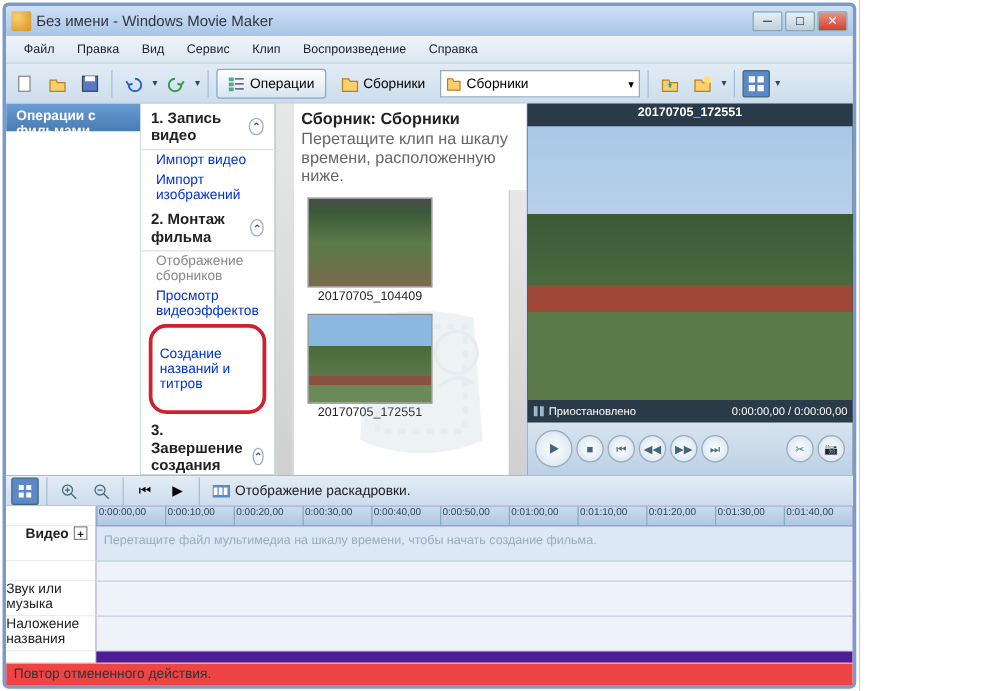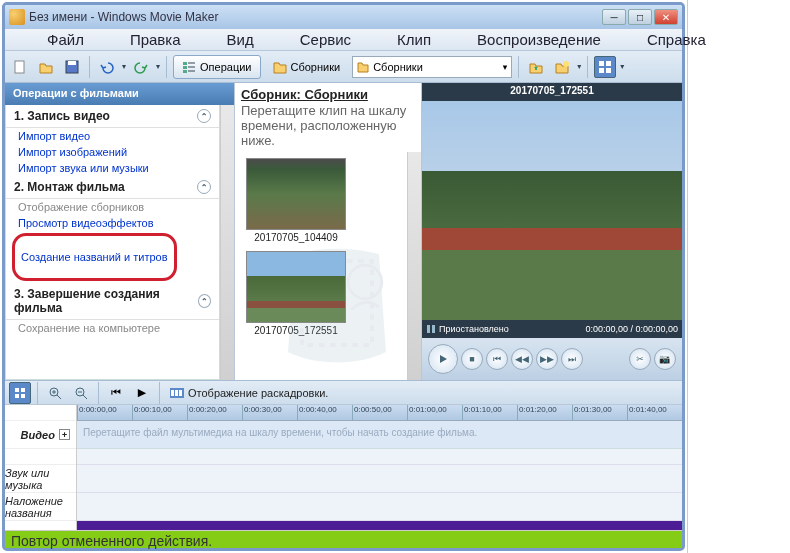--- a/index.html
+++ b/index.html
@@ -6,64 +6,64 @@
 body { font-family: Tahoma, sans-serif; font-size: 11px; background: #fff; }
 .window { width: 687px; height: 553px; border: 2px solid #fff; background: #fff; position: relative; box-shadow: 0 0 0 1px #ccc; }
 .outer-frame { border: 3px solid #7a9bc9; border-radius: 5px; padding: 0; height: 100%; background:#fff;}
 .titlebar { height: 24px; background: linear-gradient(#cde0f5, #a8c5e6); display: flex; align-items: center; padding: 0 4px; border-top-left-radius:3px; border-top-right-radius:3px;}
 .title-icon { width: 16px; height: 16px; margin-right: 4px; background: radial-gradient(circle at 30% 30%, #f8d070,#d89020); border-radius: 2px;}
 .titlebar-text { flex: 1; color: #334; font-size: 12px; }
 .win-btns { display: flex; gap: 2px; }
 .win-btn { width: 24px; height: 16px; border: 1px solid #8aa; background: linear-gradient(#e8f0f8,#c0d0e0); font-size: 10px; display:flex;align-items:center;justify-content:center; cursor:pointer; border-radius:2px;}
 .win-btn.close { background: linear-gradient(#f09080,#d04030); color:#fff; }
 .menubar { height: 22px; background: linear-gradient(#f0f4f9,#dce6f2); border-bottom:1px solid #b8c8d8; display:flex; align-items:center; padding:0 6px; gap: 2px;}
-.menu-item { padding: 2px 8px; cursor: pointer; color:#223; font-size:15px;margin-left:28px;}
+.menu-item { padding: 2px 8px; cursor: pointer; color:#223; font-size:10px;}
 .toolbar { height: 32px; background: linear-gradient(#e2ecf6,#cdddec); border-bottom:1px solid #a8bdd4; display:flex; align-items:center; padding: 0 4px; gap: 4px;}
 .tb-btn { width: 22px; height: 22px; border: 1px solid transparent; display:flex; align-items:center; justify-content:center; cursor:pointer; border-radius:2px;}
 .tb-sep { width:1px; height:22px; background:#a8bdd4; margin:0 2px;}
 .tb-combo { width:160px; height:22px; border:1px solid #9ab; background:#fff; display:flex; align-items:center; padding:0 4px; gap:4px;}
 .tasks-btn { height:24px; border:1px solid #8aa8c8; background:linear-gradient(#fff,#d8e4f0); padding:0 8px; display:flex; align-items:center; gap:4px; cursor:pointer; border-radius:3px;text-align:right;}
 .content { display:flex; height: calc(100% - 24px - 22px - 32px - 150px - 18px); }
-.tasks-pane { width: 230px; background:#fff; border-right:1px solid #b8c8d8; display:flex; flex-direction:column; }
+.tasks-pane { width: 230px; background:#fff; border-right:1px solid #b8c8d8; display:flex; flex-direction:row; }
 .tasks-header { height:22px; background: linear-gradient(#6a9cd4,#4a7cb4); color:#fff; font-weight:bold; padding:4px 8px; font-size:11px;}
 .tasks-body { flex:1; overflow-y:auto; background:#fff; padding:0; border:1px solid #cdd; border-top:none;}
 .task-section-hdr { display:flex; align-items:center; justify-content:space-between; padding:4px 8px; font-weight:bold; font-size:12px; color:#222; border-bottom:1px solid #e0e0e0;}
 .collapse-icon { width:14px; height:14px; border:1px solid #9ab; border-radius:50%; display:flex; align-items:center; justify-content:center; font-size:8px; color:#456; cursor:pointer; background:#fff;}
 .task-link { display:block; padding:2px 12px; color:#0033cc; font-size:11px; cursor:pointer;}
 .task-link.gray { color:#888; cursor:default;}
 .task-highlight { border:3px solid #d02030; border-radius:14px; padding:15px 6px; margin:2px 6px; display:inline-block;}
 .collection-pane { flex:1; background:#fff; display:flex; flex-direction:column; border-right:1px solid #b8c8d8;}
 .coll-hdr { padding:4px 6px; background:#fff;}
-.coll-title { font-weight:bold; font-size:13px; color:#222;text-decoration:underline;}
+.coll-title { font-weight:bold; font-size:13px; color:#222;}
 .coll-hint { font-size:13px; color:#666; margin-top:1px;}
 .thumbs { flex:1; overflow:auto; padding:6px; position:relative;}
 .thumb { width:110px; margin-bottom:8px; text-align:center;}
 .thumb-img { width:100px; height:72px; border:1px solid #888; margin:0 auto 2px; position:relative; overflow:hidden;}
 .thumb-label { font-size:10px; color:#222;}
 .film-bg { position:absolute; right:0; bottom:0; width:140px; height:140px; opacity:0.15; pointer-events:none;}
 .preview-pane { width:260px; background: #21303d; display:flex; flex-direction:column;}
 .preview-title { height:18px; background:#2a3a48; color:#fff; text-align:center; font-size:10px; font-weight:bold; padding-top:2px;}
 .preview-video { flex:1; position:relative; background:#223; }
 .preview-status { height:18px; background:#2a3a48; color:#fff; display:flex; align-items:center; justify-content:space-between; padding:0 4px; font-size:9px;}
 .preview-controls { height:42px; background:linear-gradient(#d8e4f0,#bcd0e4); display:flex; align-items:center; padding:0 6px; gap:3px;}
 .pc-btn { width:22px; height:22px; border:1px solid #9ab; border-radius:50%; background:radial-gradient(#fff,#d0e0f0); display:flex; align-items:center; justify-content:center; cursor:pointer; font-size:9px; color:#467;}
 .pc-btn.big { width:30px; height:30px;}
 .timeline-area { height:150px; border-top:1px solid #a8bdd4; background:#fff; display:flex; flex-direction:column;}
 .tl-toolbar { height:24px; background:linear-gradient(#e2ecf6,#cdddec); border-bottom:1px solid #b8c8d8; display:flex; align-items:center; padding:0 4px; gap:4px;}
 .tl-info { font-size:11px; color:#222; margin-left:4px; display:flex; align-items:center; gap:4px;}
 .tl-body { flex:1; display:flex;}
 .tl-labels { width:132px; background:#fff; border-right:1px solid #ccc;}
-.tl-label-row { height:28px; display:flex; align-items:center; justify-content:flex-end; padding-right:6px; font-size:11px; color:#222; border-bottom:1px solid #eee;font-style:italic;}
+.tl-label-row { height:28px; display:flex; justify-content:flex-end; padding-right:6px; font-size:11px; color:#222; border-bottom:1px solid #eee;}
 .tl-label-row.video { font-weight:bold;}
 .tl-tracks { flex:1; background:#4c1d95; position:relative;}
 .tl-ruler { height:16px; background:linear-gradient(#cadcf0,#b0c8e2); border-bottom:1px solid #9ab; display:flex; font-size:8px; color:#345; overflow:hidden;}
 .tl-tick { flex:0 0 55px; border-left:1px solid #8ab; padding-left:1px; white-space:nowrap;}
 .tl-hint-row { height:28px; background:#dce8f5; border-bottom:1px solid #cdd; padding:6px; color:#9aabc0; font-size:10px;}
 .tl-track-row { height:28px; background:#eef3fa; border-bottom:1px solid #dde;}
-.statusbar { height:18px; background:#84cc16; border-top:1px solid #ccc; padding:2px 6px; font-size:14px; color:#333;}
+.statusbar { height:18px; background:#ef4444; border-top:1px solid #ccc; padding:2px 6px; font-size:11px; color:#333;}
 svg { display:block;}
 .scrollbar-v { width:14px; background:linear-gradient(#e8e8e8,#d0d0d0); border-left:1px solid #ccc;}
 .landscape1 { background: linear-gradient(to bottom, rgba(0,0,0,0.7) 0%, #3a5a3a 15%, #5a7a4a 50%, #7a6a4a 100%); }
 .landscape2 { background: linear-gradient(to bottom, #8ab8e0 0%, #8ab8e0 35%, #4a6a3a 35%, #5a7a4a 70%, #8a5040 70%, #8a5040 80%, #6a8a5a 80%); }
 .preview-landscape { position:absolute; inset:0; background: linear-gradient(to bottom, #a8c8e8 0%, #b8d0e8 32%, #3a5a35 32%, #4a6a40 58%, #a04838 58%, #a04838 68%, #5a7a4a 68%, #5a7a4a 100%);}
 .plus-box { width:11px; height:11px; border:1px solid #888; display:flex; align-items:center; justify-content:center; font-size:9px; margin-left:4px; cursor:pointer; background:#fff;}
 </style>
 </head>
 <body>
 
@@ -175,21 +175,20 @@
   <div class="tasks-pane">
     <div class="tasks-header">Операции с фильмами</div>
     <div style="display:flex;flex:1">
     <div class="tasks-body">
       <div class="task-section-hdr">
         <span>1. Запись видео</span>
         <span class="collapse-icon">⌃</span>
       </div>
       <span class="task-link">Импорт видео</span>
       <span class="task-link">Импорт изображений</span>
-      <span class="task-link">Импорт звука или музыки</span>
 
       <div class="task-section-hdr">
         <span>2. Монтаж фильма</span>
         <span class="collapse-icon">⌃</span>
       </div>
       <span class="task-link gray">Отображение сборников</span>
       <span class="task-link">Просмотр видеоэффектов</span>
       <span class="task-highlight"><span class="task-link" style="padding:0">Создание названий и титров</span></span>
 
       <div class="task-section-hdr">

